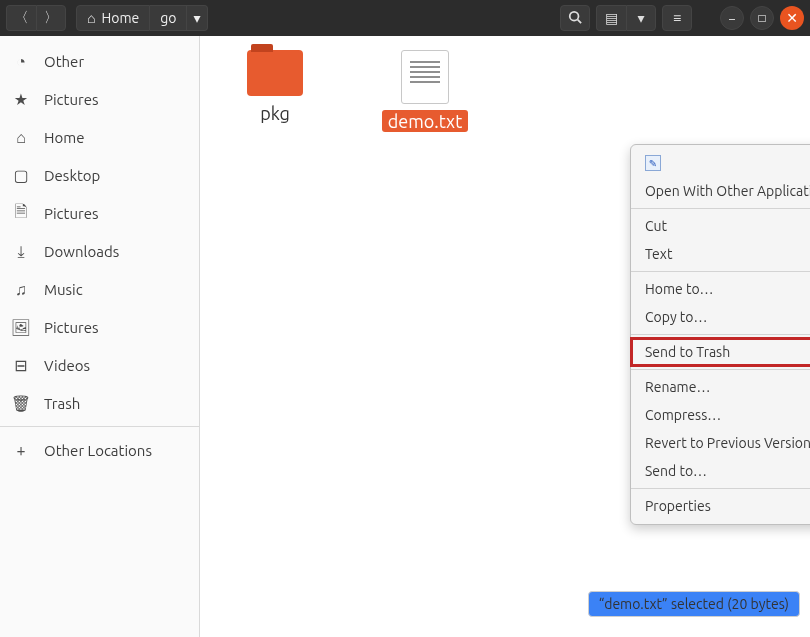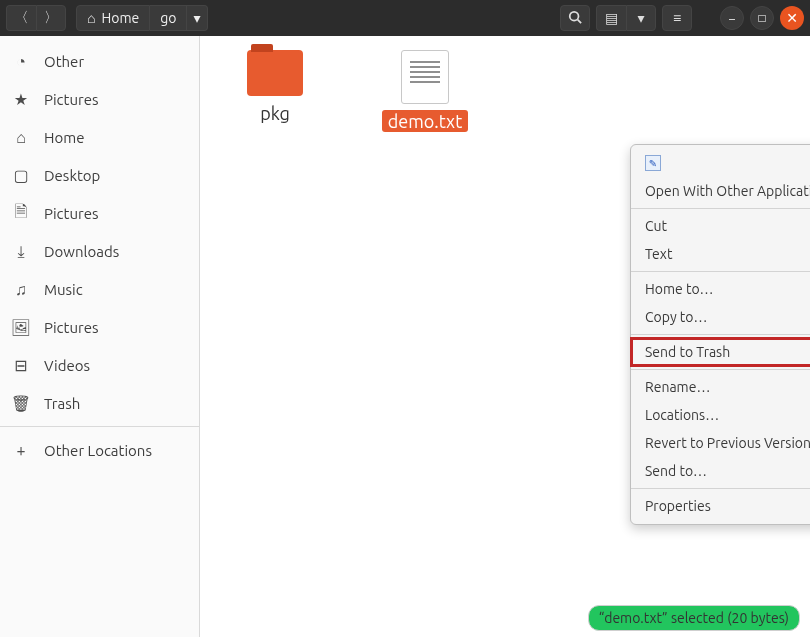--- a/index.html
+++ b/index.html
@@ -37,21 +37,21 @@
     .text-icon .line { height: 2px; background: #8f8f8f; }
     .file-label { font-size: 18px; color: #333; padding: 1px 6px; border-radius: 3px; }
     .file-label.selected { background: #e75b2f; color: #fff; }
 
     .context-menu { position: absolute; left: 430px; top: 108px; width: 326px; background: #f5f5f5; border: 1px solid #bfbfbf; border-radius: 6px; box-shadow: 0 4px 12px rgba(0,0,0,0.2); padding: 4px 0; }
     .cm-item { height: 28px; display: flex; align-items: center; padding: 0 14px; color: #3a3a3a; font-size: 14px; gap: 8px; position: relative; }
     .cm-sep { height: 1px; background: #d3d3d3; margin: 3px 0; }
     .cm-item.highlighted { outline: 3px solid #c22626; outline-offset: -2px; }
     .cm-icon { width: 16px; height: 16px; border: 1px solid #8aa8d6; background: #e8f0fb; display: inline-flex; align-items: center; justify-content: center; font-size: 10px; color: #2a5bbd; }
 
-    .statusbar { position: absolute; bottom: 6px; right: 10px; background: #22c55e; border: 1px solid #cfcfcf; border-radius: 11px; padding: 4px 10px; font-size: 14px; color: #333; }
+    .statusbar { position: absolute; bottom: 20px; right: 10px; background: #3b82f6; border: 1px solid #cfcfcf; border-radius: 4px; padding: 4px 10px; font-size: 14px; color: #333; }
   </style>
 </head>
 <body>
 
 <div class="titlebar">
   <div class="tb-group">
     <div class="tb-btn icon-only">〈</div>
     <div class="tb-btn icon-only">〉</div>
   </div>
   <div class="path-group" style="display:flex;">
@@ -188,21 +188,21 @@
         </div>
         <div class="cm-sep"></div>
         <div class="cm-item highlighted">
           <span>Send to Trash</span>
         </div>
         <div class="cm-sep"></div>
         <div class="cm-item">
           <span>Rename…</span>
         </div>
         <div class="cm-item">
-          <span>Locations…</span>
+          <span>Compress…</span>
         </div>
         <div class="cm-item">
           <span>Revert to Previous Version…</span>
         </div>
         <div class="cm-item">
           <span>Send to…</span>
         </div>
         <div class="cm-sep"></div>
         <div class="cm-item">
           <span>Properties</span>

